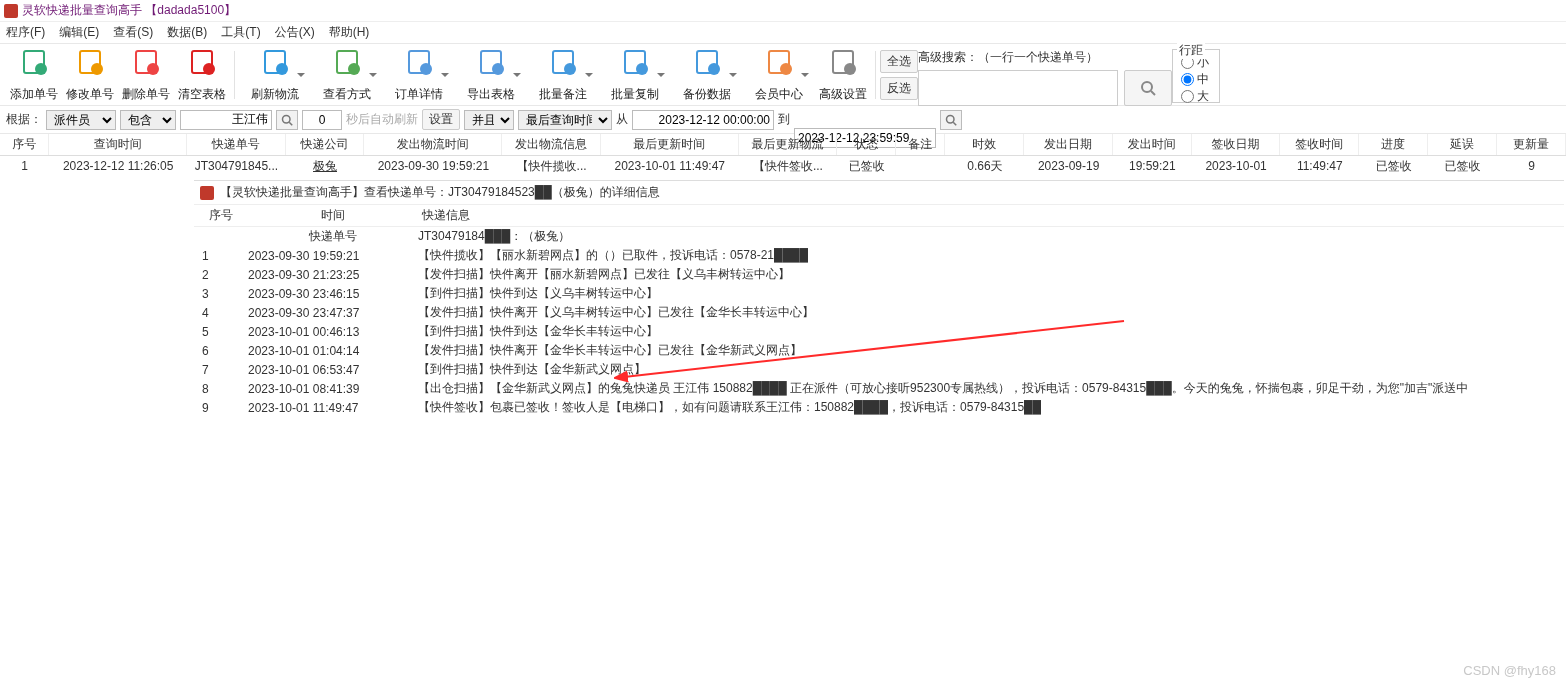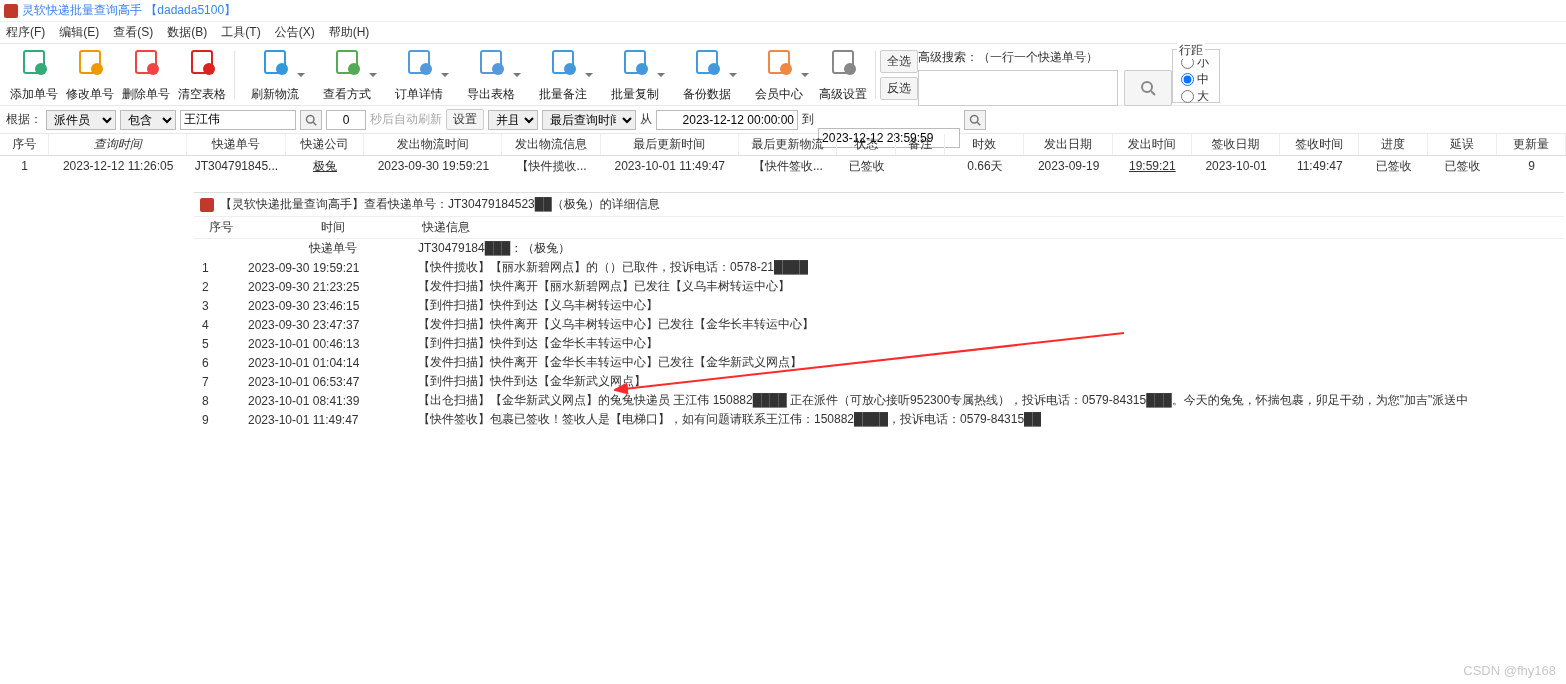--- a/index.html
+++ b/index.html
@@ -1,19 +1,19 @@
 <!DOCTYPE html>
 <html><head>
 <meta charset="utf-8">
 <style>
   * { box-sizing: border-box; margin: 0; padding: 0; }
   body { font-family: "Microsoft YaHei", SimSun, sans-serif; font-size: 12px; background: #fff; width: 1566px; height: 684px; overflow: hidden; position: relative; color: #333; }
   .titlebar { height: 22px; background: #fff; display: flex; align-items: center; padding: 0 4px; gap: 4px; border-bottom: 1px solid #eee; }
   .titlebar .ico { width: 14px; height: 14px; background: #c0392b; border-radius: 2px; }
-  .titlebar .ttl { color: #3b82f6; }
+  .titlebar .ttl { color: #701a75; }
   .menubar { height: 22px; display: flex; align-items: center; gap: 14px; padding: 0 6px; border-bottom: 1px solid #e8e8e8; }
   .menubar span { cursor: default; }
   .toolbar { height: 62px; display: flex; align-items: center; gap: 0; padding: 0 6px; border-bottom: 1px solid #e8e8e8; }
   .tbtn { width: 56px; height: 60px; display: flex; flex-direction: column; align-items: center; justify-content: center; gap: 8px; cursor: default; }
   .tbtn .ic { width: 32px; height: 32px; display: flex; align-items: center; justify-content: center; }
   .tbtn .lb { font-size: 12px; color: #222; white-space: nowrap; }
   .tbtn.drop { width: 72px; position: relative; }
   .tbtn.drop::after { content: ""; position: absolute; right: 6px; top: 28px; border: 4px solid transparent; border-top-color: #777; }
   .sep { width: 1px; height: 48px; background: #e2e2e2; margin: 0 4px; }
   .stackbtns { display: flex; flex-direction: column; gap: 4px; justify-content: center; height: 100%; }
@@ -28,21 +28,21 @@
   .linespacing label { display: flex; align-items: center; gap: 3px; font-size: 12px; }
   .filterbar { height: 28px; display: flex; align-items: center; gap: 4px; padding: 0 6px; border-bottom: 1px solid #e8e8e8; }
   .filterbar select, .filterbar input[type=text] { border: 1px solid #bbb; height: 20px; font-size: 12px; padding: 0 3px; }
   .filterbar .lbl { color: #333; }
   .sqbtn { width: 22px; height: 20px; border: 1px solid #bbb; background: #f2f2f2; display: flex; align-items: center; justify-content: center; }
   .graytxt { color: #aaa; }
   .grid-header { height: 22px; display: flex; border-bottom: 1px solid #ddd; background: #fff; }
   .grid-header .gh { border-right: 1px solid #eee; display: flex; align-items: center; justify-content: center; font-size: 12px; color: #333; overflow: hidden; white-space: nowrap; }
   .grid-row { height: 20px; display: flex; background: #fff; }
   .grid-row .gc { display: flex; align-items: center; justify-content: center; font-size: 12px; color: #333; overflow: hidden; white-space: nowrap; }
-  .detail-win { position: absolute; left: 194px; top: 192px; width: 1370px; height: 490px; background: #fff; border-top: 1px solid #ddd; }
+  .detail-win { position: absolute; left: 194px; top: 180px; width: 1370px; height: 490px; background: #fff; border-top: 1px solid #ddd; }
   .detail-title { height: 24px; display: flex; align-items: center; gap: 6px; padding: 0 6px; border-bottom: 1px solid #eee; }
   .detail-title .ico { width: 14px; height: 14px; background: #c0392b; border-radius: 2px; }
   .dgrid-header { height: 22px; display: flex; border-bottom: 1px solid #eee; }
   .dgrid-header .dh { display: flex; align-items: center; justify-content: center; color: #333; }
   .drow { height: 19px; display: flex; align-items: center; padding: 0 4px; }
   .drow .dc1 { width: 50px; padding-left: 4px; }
   .drow .dc2 { width: 170px; }
   .drow .dc3 { flex: 1; white-space: nowrap; overflow: hidden; }
   .arrow { position: absolute; pointer-events: none; }
   .watermark { position: absolute; right: 10px; bottom: 6px; color: #c8c8c8; font-size: 13px; font-family: Arial, sans-serif; }
@@ -212,21 +212,21 @@
           <label><input type="radio" name="ls" style="">大</label>
         </div>
     </div>
   </div>
 </div>
 
 <div class="filterbar">
   <span class="lbl">根据：</span>
   <select style="width:70px"><option>派件员</option></select>
   <select style="width:56px"><option>包含</option></select>
-  <input type="text" style="width: 116px;" value="王江伟">
+  <input type="text" style="width: 92px; text-align: right;" value="王江伟">
   <div class="sqbtn">
       <svg width="12" height="12" viewBox="0 0 16 16">
         <circle cx="7" cy="7" r="5" fill="none" stroke="#777" stroke-width="2"></circle>
         <line x1="11" y1="11" x2="15" y2="15" stroke="#777" stroke-width="2"></line>
       </svg>
     </div>
   <input type="text" style="width: 40px; text-align: center;" readonly="" value="0">
   <span class="graytxt">秒后自动刷新</span>
   <span class="minibtn" style="padding:1px 6px">设置</span>
   <select style="width:50px"><option>并且</option></select>
@@ -238,21 +238,21 @@
   <div class="sqbtn">
       <svg width="12" height="12" viewBox="0 0 16 16">
         <circle cx="7" cy="7" r="5" fill="none" stroke="#777" stroke-width="2"></circle>
         <line x1="11" y1="11" x2="15" y2="15" stroke="#777" stroke-width="2"></line>
       </svg>
     </div>
 </div>
 
 <div class="grid-header" id="ghdr">
     <div class="gh" style="width: 50px;">序号</div>
-    <div class="gh" style="width: 140px; font-style: italic;">查询时间</div>
+    <div class="gh" style="width: 140px;">查询时间</div>
     <div class="gh" style="width: 100px;">快递单号</div>
     <div class="gh" style="width: 80px;">快递公司</div>
     <div class="gh" style="width: 140px;">发出物流时间</div>
     <div class="gh" style="width: 100px;">发出物流信息</div>
     <div class="gh" style="width: 140px;">最后更新时间</div>
     <div class="gh" style="width: 100px;">最后更新物流</div>
     <div class="gh" style="width: 60px;">状态</div>
     <div class="gh" style="width: 50px;">备注</div>
     <div class="gh" style="width: 80px;">时效</div>
     <div class="gh" style="width: 90px;">发出日期</div>
@@ -270,21 +270,21 @@
     <div class="gc" style="width: 100px;">JT304791845...</div>
     <div class="gc" style="width: 80px; text-decoration: underline;">极兔</div>
     <div class="gc" style="width: 140px;">2023-09-30 19:59:21</div>
     <div class="gc" style="width: 100px;">【快件揽收...</div>
     <div class="gc" style="width: 140px;">2023-10-01 11:49:47</div>
     <div class="gc" style="width: 100px;">【快件签收...</div>
     <div class="gc" style="width: 60px;">已签收</div>
     <div class="gc" style="width: 50px;"></div>
     <div class="gc" style="width: 80px;">0.66天</div>
     <div class="gc" style="width: 90px;">2023-09-19</div>
-    <div class="gc" style="width: 80px; text-decoration: underline;">19:59:21</div>
+    <div class="gc" style="width: 80px;">19:59:21</div>
     <div class="gc" style="width: 90px;">2023-10-01</div>
     <div class="gc" style="width: 80px;">11:49:47</div>
     <div class="gc" style="width: 70px;">已签收</div>
     <div class="gc" style="width: 70px;">已签收</div>
     <div class="gc" style="width: 70px;">9</div>
   </div>
 
 <div class="detail-win">
   <div class="detail-title">
     <div class="ico"></div>

